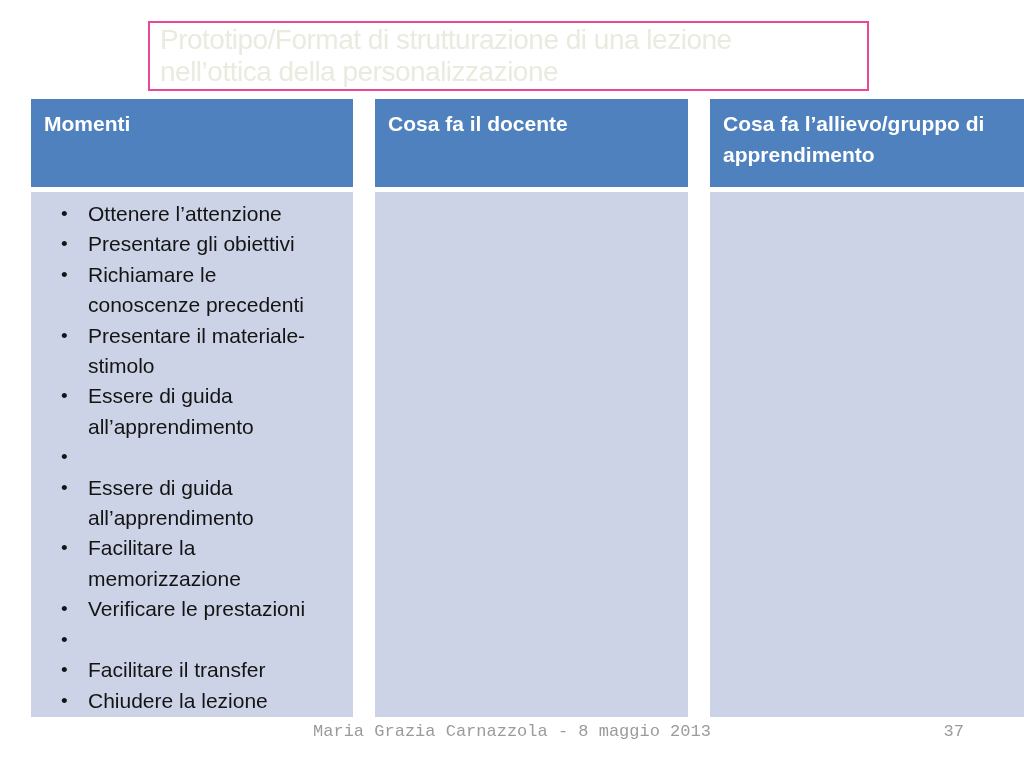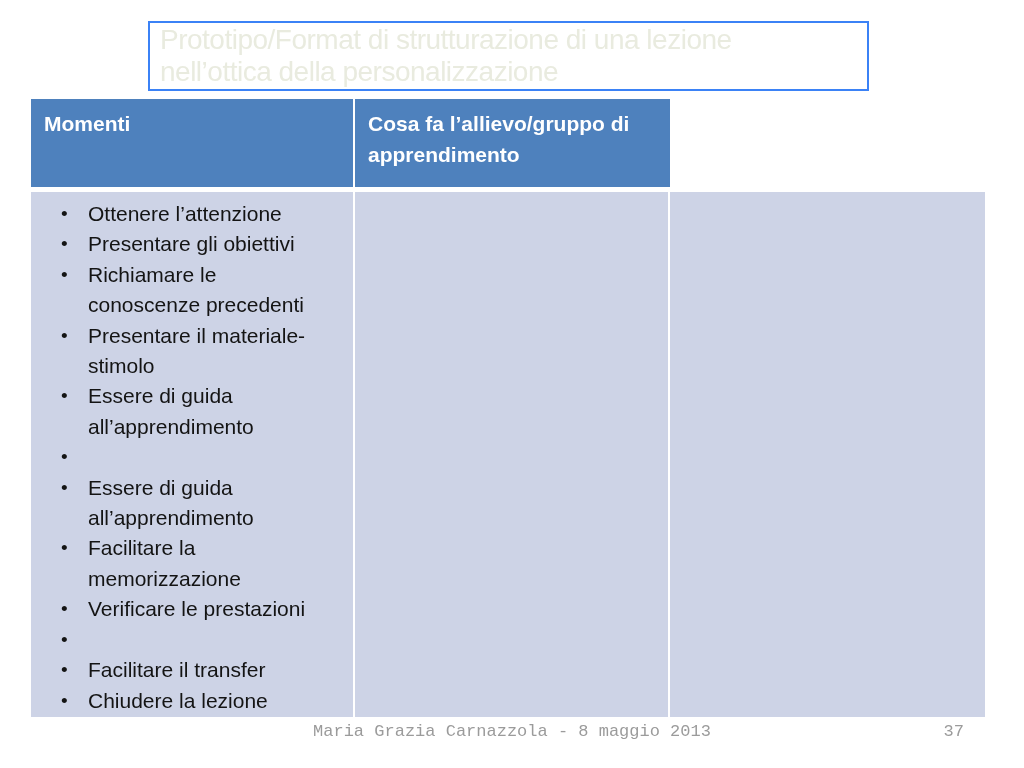--- a/index.html
+++ b/index.html
@@ -17,21 +17,21 @@
   }
 
   
   .title-box {
     position: absolute;
     left: 148px;
     top: 21px;
     width: 721px;
     height: 70px;
     box-sizing: border-box;
-    border: 2px solid #3b82f6;
+    border: 2px solid #ec4899;
     background: #ffffff;
     overflow: hidden;
   }
   .title-text {
     margin: 1px 0 0 10px;
     font-size: 28px;
     line-height: 32px;
     letter-spacing: -0.5px;
     color: #e9ebdf;
     white-space: pre-line;
@@ -39,21 +39,21 @@
 
   
   .lesson-table {
     position: absolute;
     left: 31px;
     top: 99px;
     width: 960px;
   }
   .thead, .tbody {
     display: flex;
-    gap: 2px;
+    gap: 22px;
   }
   .tbody { margin-top: 5px; }
   .cell { box-sizing: border-box; }
   .col1 { width: 322px; flex: 0 0 322px; }
   .col2 { width: 313px; flex: 0 0 313px; }
   .col3 { width: 315px; flex: 0 0 315px; }
 
   .header-cell {
     height: 88px;
     background: #4e81bd;
@@ -123,20 +123,21 @@
 
   <div class="title-box">
     <div class="title-text">Prototipo/Format di strutturazione di una lezione
 nell’ottica della personalizzazione</div>
   </div>
 
   <div class="lesson-table">
 
     <div class="thead">
       <div class="cell header-cell col1">Momenti</div>
+      <div class="cell header-cell col2">Cosa fa il docente</div>
       <div class="cell header-cell col3">Cosa fa l’allievo/gruppo di
 apprendimento</div>
     </div>
 
     <div class="tbody">
 
       <div class="cell body-cell col1">
         <div class="bullet-list">
 
           <div class="bullet-item">

